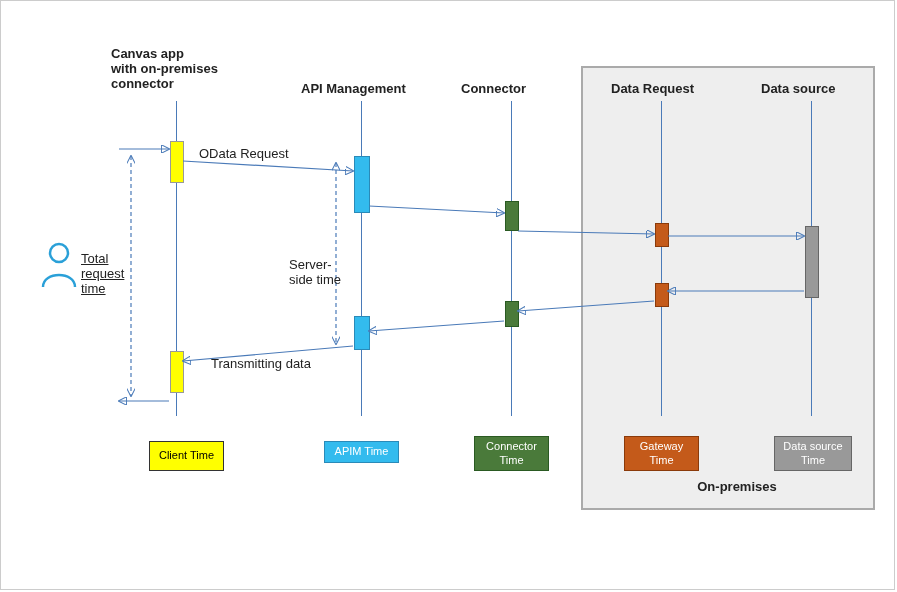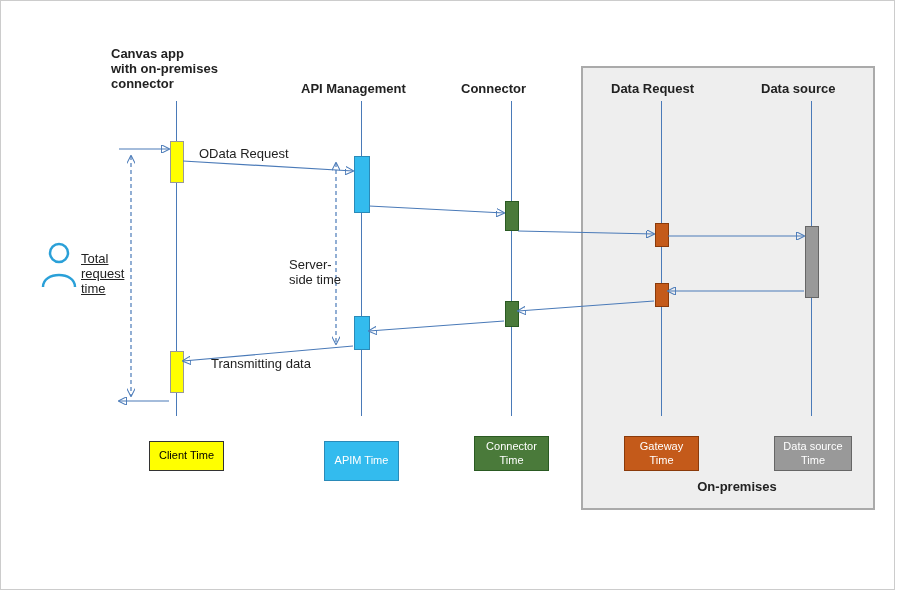--- a/index.html
+++ b/index.html
@@ -109,21 +109,21 @@
 
   <div class="abs lbl" style="left:198px; top:145px;">OData Request</div>
   <div class="abs lbl" style="left:210px; top:355px;">Transmitting data</div>
   <div class="abs lbl" style="left:80px; top:250px; white-space:pre-line;text-decoration:underline;">Total
 request
 time</div>
   <div class="abs lbl" style="left:288px; top:240px; white-space:pre-line;margin-top:16px;">Server-
 side time</div>
 
   <div class="legend yellow" style="left:148px; top:440px; width:75px; height:30px;">Client Time</div>
-  <div class="legend cyan" style="left:323px; top:440px; width:75px; height:40px;">APIM Time</div>
+  <div class="legend cyan" style="left:323px; top:440px; width:75px; height:22px;">APIM Time</div>
   <div class="legend green" style="left:473px; top:435px; width:75px; height:35px; white-space:pre-line;">Connector
 Time</div>
   <div class="legend orange" style="left:623px; top:435px; width:75px; height:35px; white-space:pre-line;">Gateway
 Time</div>
   <div class="legend gray" style="left:773px; top:435px; width:78px; height:35px; white-space:pre-line;">Data source
 Time</div>
 
 
 </div>
 

